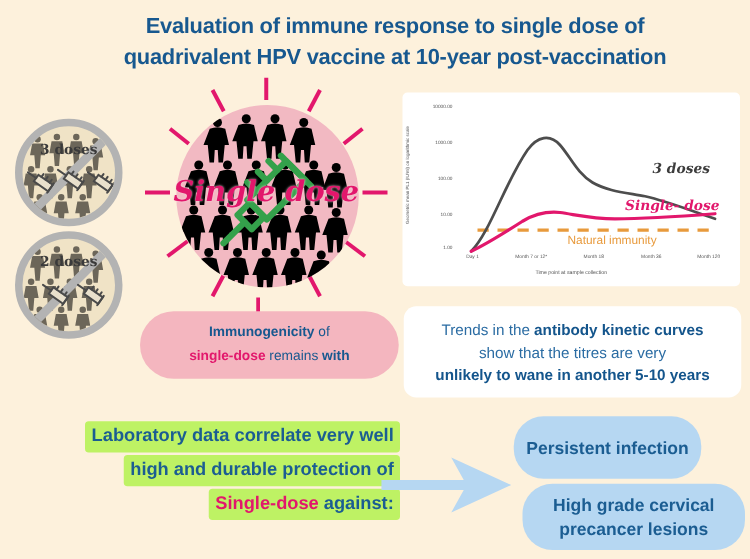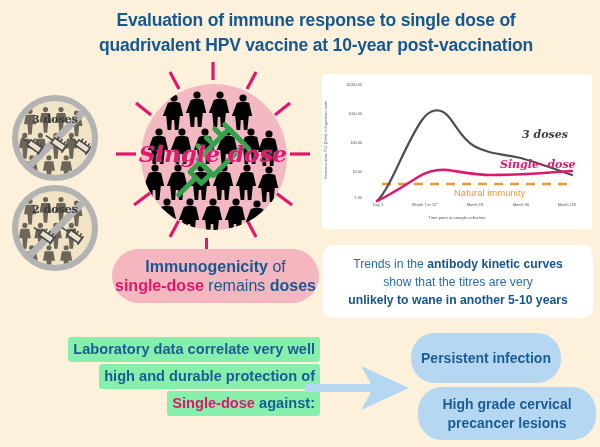--- a/index.html
+++ b/index.html
@@ -78,21 +78,21 @@
   .syringe-big{position:absolute;left:40px;top:34px;z-index:4;}
 
   
   .pink-bubble{
     position:absolute;left:112px;top:249px;width:207px;height:54px;
     background:#f4b6bf;
     border-radius:27px;
     display:flex;align-items:center;justify-content:center;
     text-align:center;
     line-height:19px;
-    font-size:16px;
+    font-size:11px;
   }
   .pink-bubble .b{font-weight:bold;}
   .c-blue{color:#17588f;}
   .c-mag{color:#e2176c;}
   .pink-tail{
     position:absolute;left:205px;top:238px;width:3px;height:14px;background:#e2176c;
   }
 
   
   .chart-card{
@@ -150,21 +150,21 @@
   }
   .white-box b{color:#14558c;}
 
   
   .lab-wrap{
     position:absolute;left:8px;top:337px;width:312px;
     text-align:right;
   }
   .lab-line{
     display:inline-block;
-    background:#86efac;
+    background:#bef264;
     color:#1b5d92;
     font-weight:bold;
     font-size:14.6px;
     line-height:25px;
     padding:0 5px;
     border-radius:3px;
     margin-bottom:2px;
     white-space:nowrap;
   }
   .lab-line .c-mag{color:#e2176c;}
@@ -357,21 +357,21 @@
       </g>
     </svg>
 
     <div class="hero-label">Single dose</div>
   </div>
 
   <div class="pink-tail"></div>
   <div class="pink-bubble">
     <div>
       <span class="b c-blue">Immunogenicity</span><span class="c-blue"> of</span><br>
-      <span class="b c-mag">single-dose</span><span class="c-blue"> remains </span><span class="b c-blue">doses</span>
+      <span class="b c-mag">single-dose</span><span class="c-blue"> remains </span><span class="b c-blue">with</span>
     </div>
   </div>
 
   <div class="chart-card">
 
     <div class="chart-ylab" style="top:125px;">Geometric mean PL1 (IU/ml) on logarithmic scale</div>
 
     <div class="ytick" style="top:9px;">10000.00</div>
     <div class="ytick" style="top:38px;">1000.00</div>
     <div class="ytick" style="top:67px;">100.00</div>

